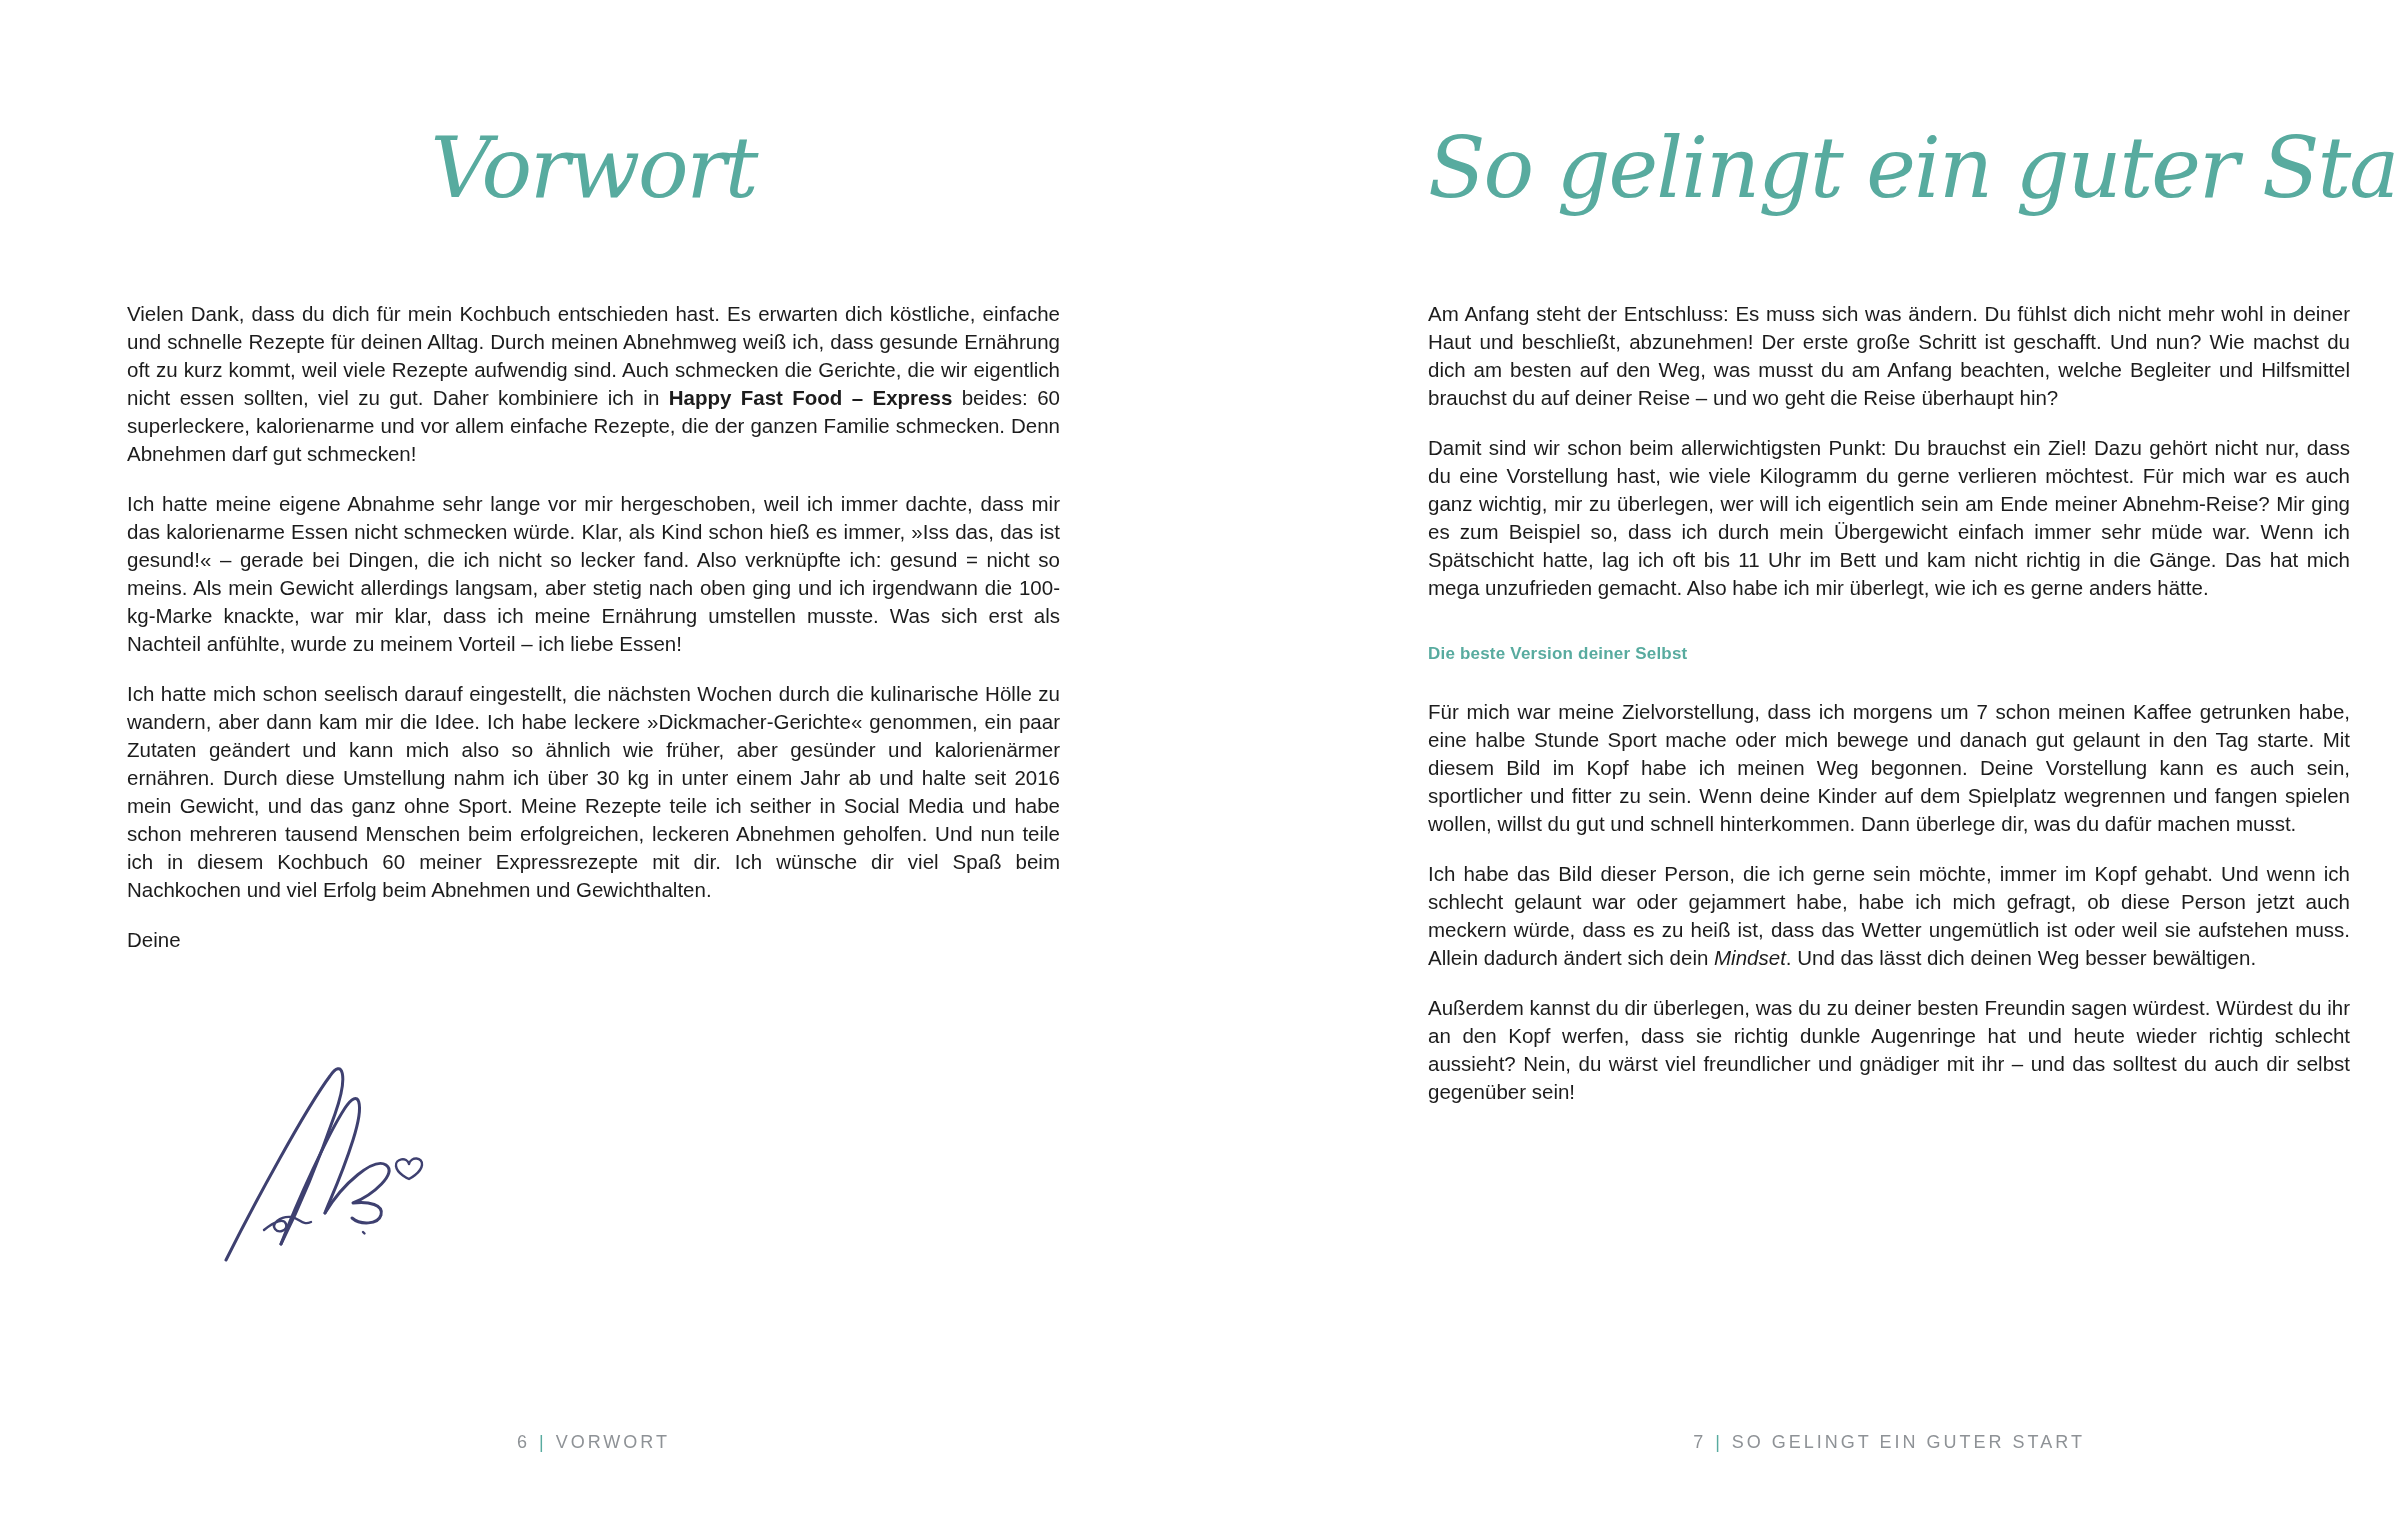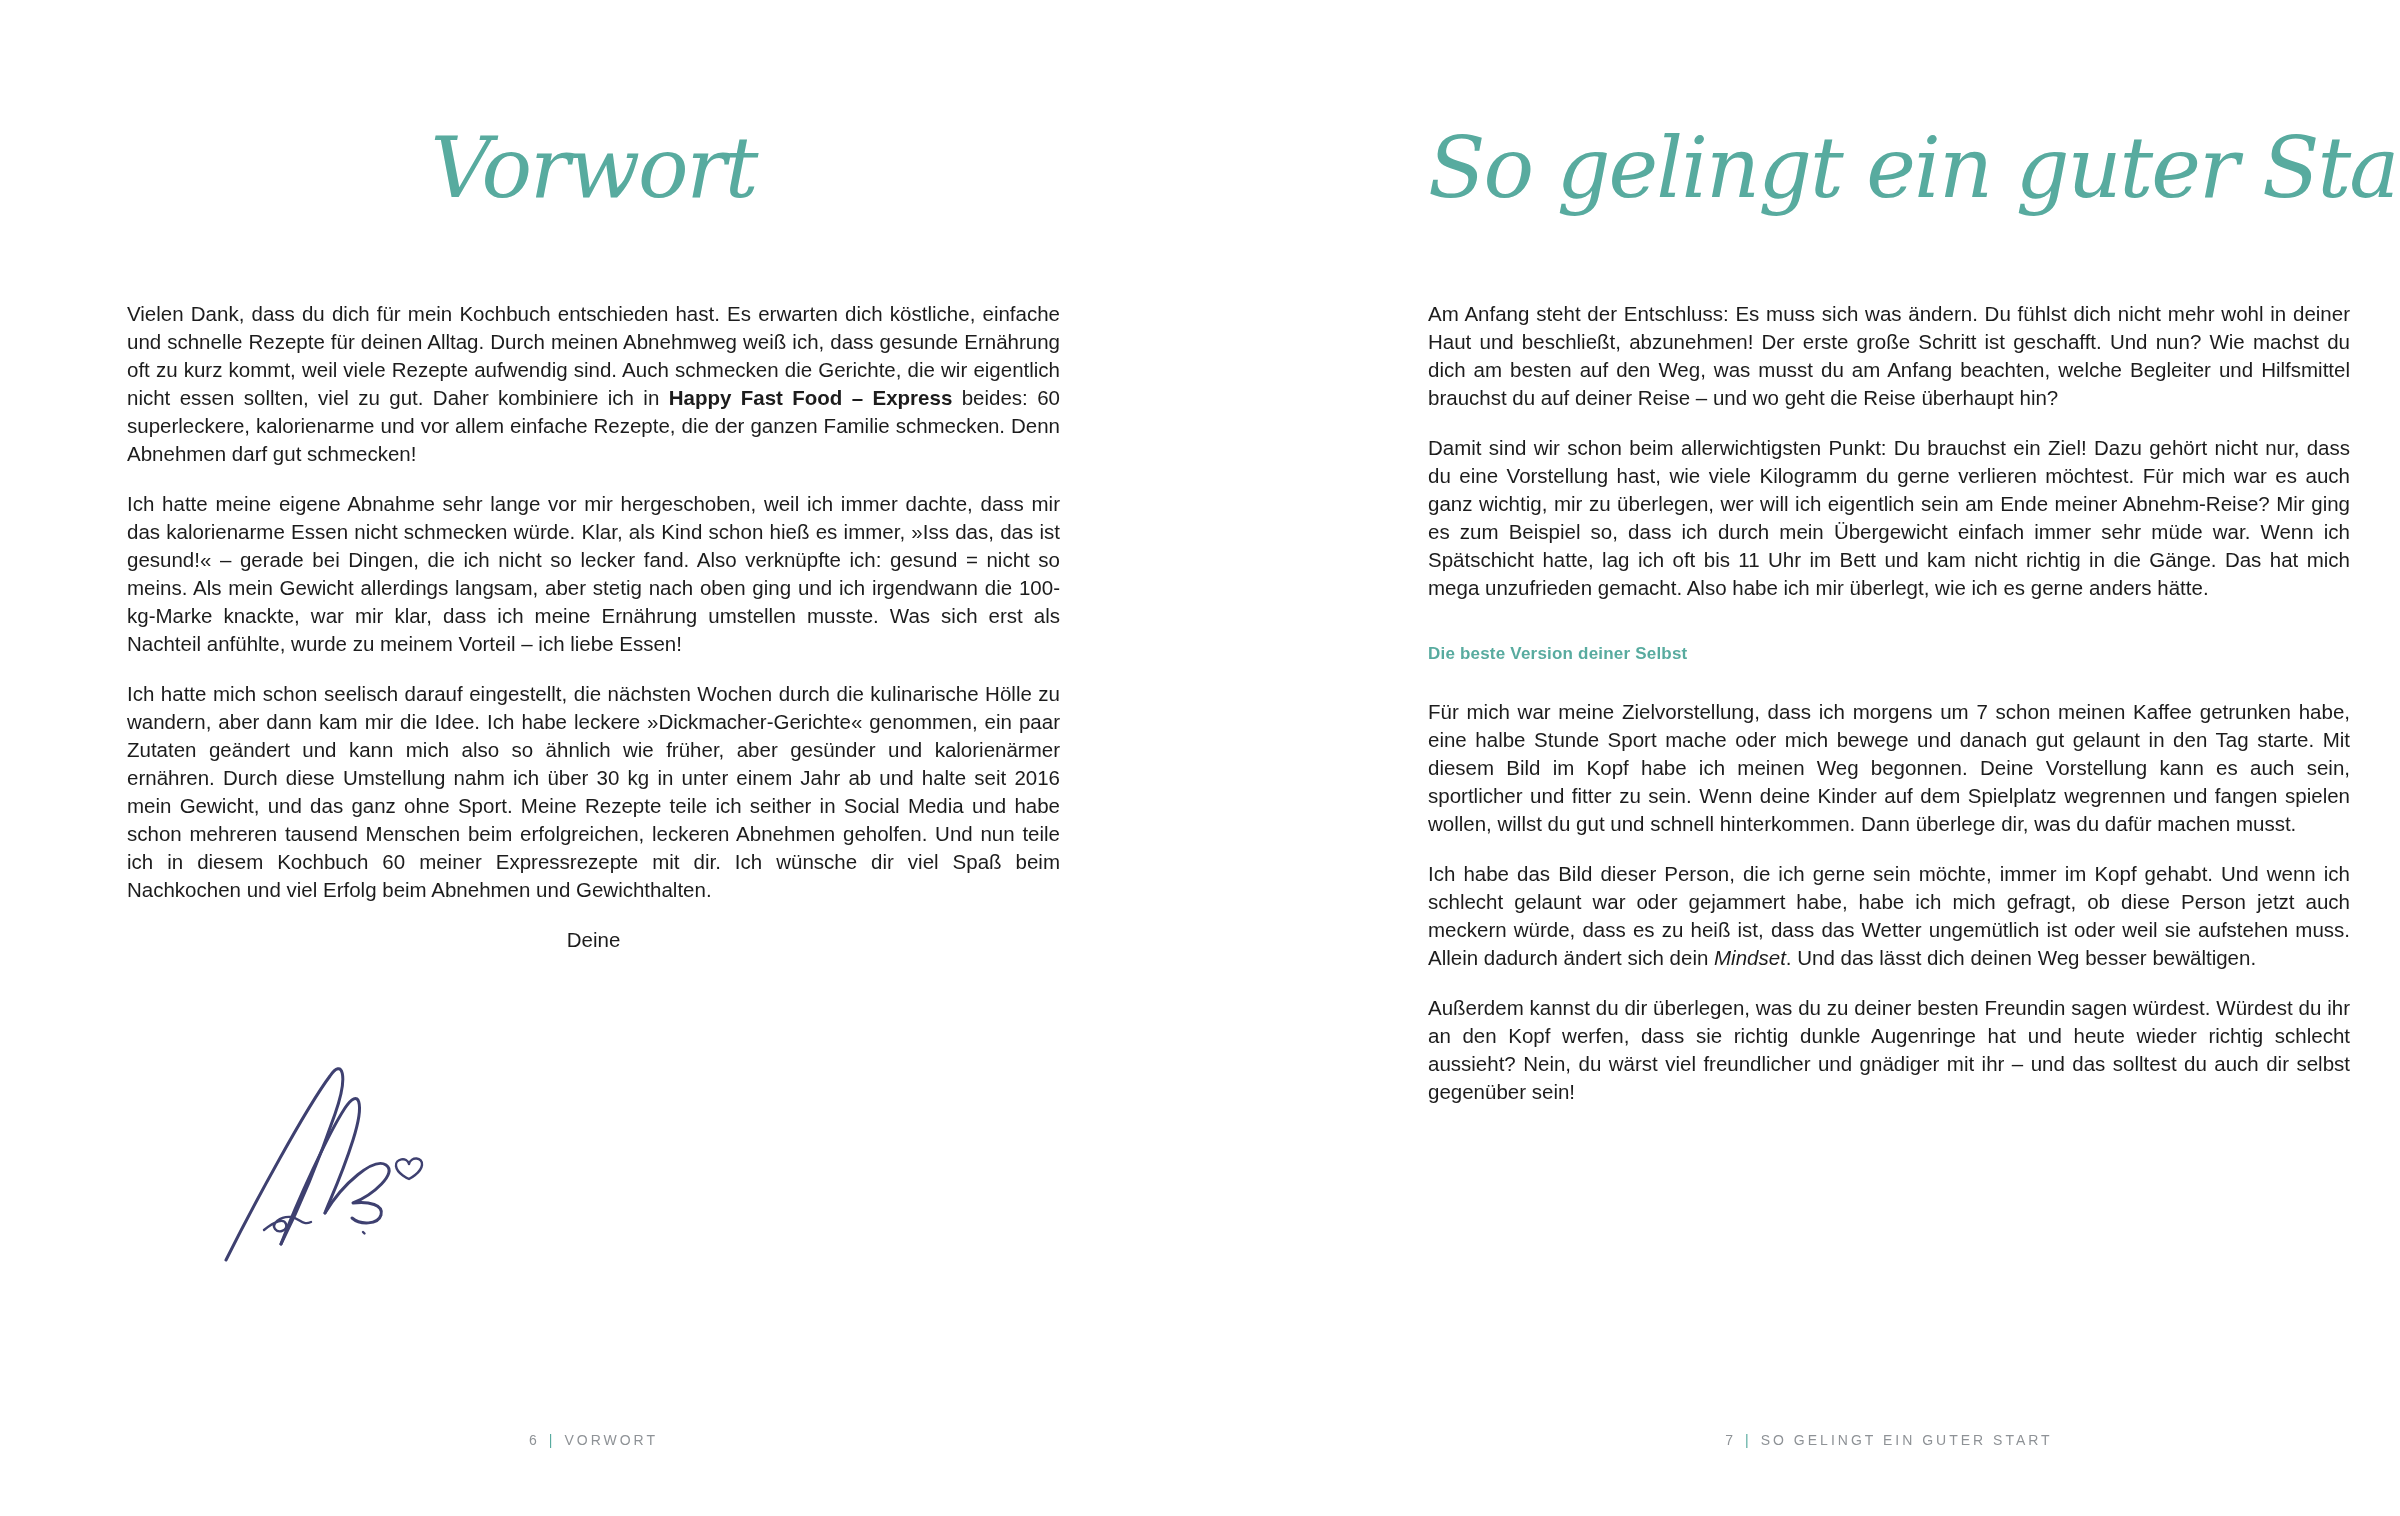--- a/index.html
+++ b/index.html
@@ -46,21 +46,21 @@
     width: 100%;
     font-size: 20.5px;
     line-height: 28px;
     text-align: justify;
     text-justify: inter-word;
   }
   .body-text p {
     margin: 0 0 22px 0;
   }
   .body-text p:last-child { margin-bottom: 0; }
-  .closing { text-align: center; margin-top: 6px; }
+  .closing { text-align: left; margin-top: 6px; }
 
   .subheading {
     font-size: 17px;
     line-height: 32px;
     font-weight: 700;
     color: #58ab9f;
     text-align: left;
     margin: 36px 0 28px 0;
     letter-spacing: 0.2px;
   }
@@ -80,21 +80,21 @@
     stroke-linejoin: round;
   }
   .signature path.thin { stroke-width: 2.4; }
 
   .page-footer {
     position: absolute;
     top: 1432px;
     left: 0;
     width: 100%;
     text-align: center;
-    font-size: 14px;
+    font-size: 18px;
     letter-spacing: 3px;
     color: #8e9296;
     font-weight: 400;
   }
   .page-footer .sep {
     color: #58ab9f;
     padding: 0 9px;
   }
   strong { font-weight: 700; }
   em { font-style: italic; }

